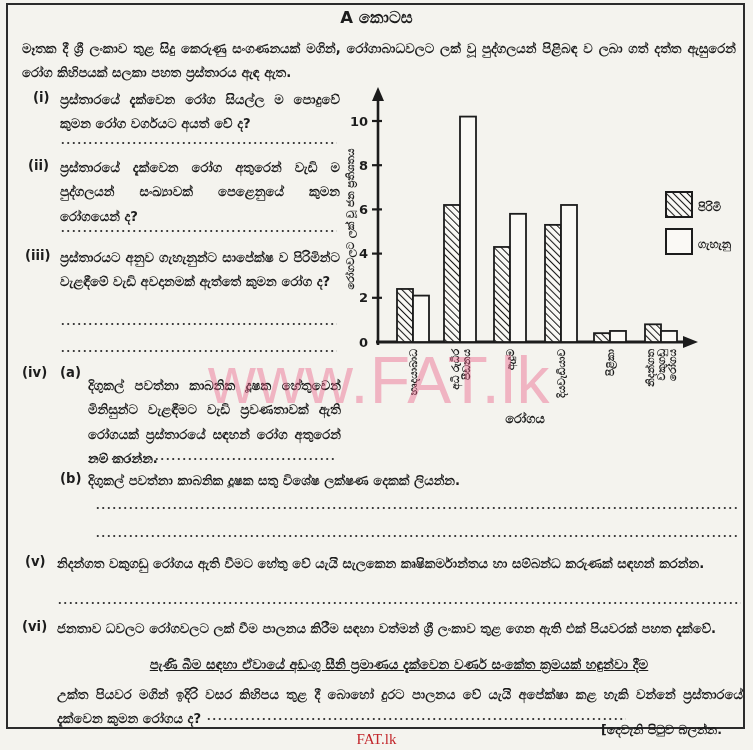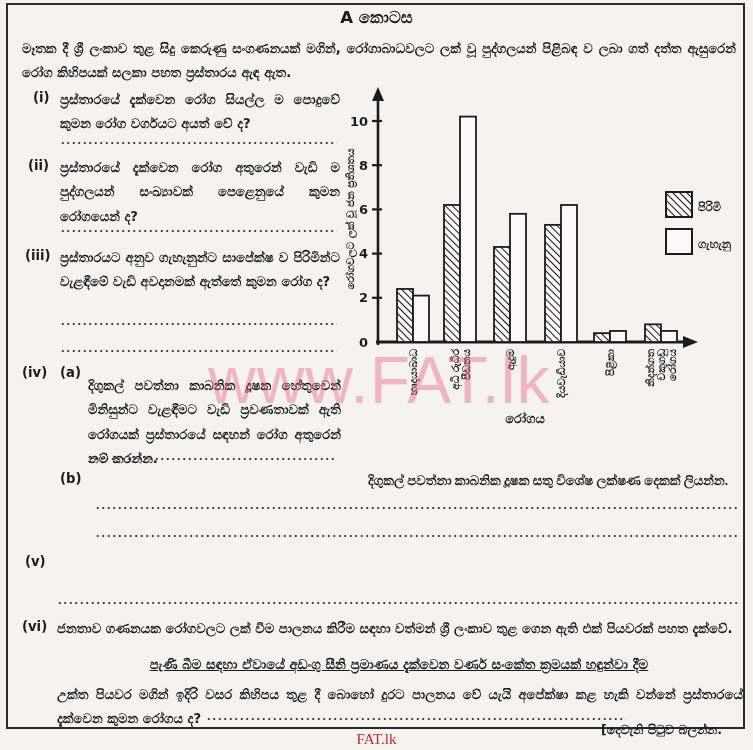--- a/index.html
+++ b/index.html
@@ -48,29 +48,30 @@
   <div class="abs body-text" style="left:60px;top:246px;width:280px;">ප්‍රස්තාරයට අනුව ගැහැනුන්ට සාපේක්ෂ ව පිරිමින්ට වැළඳීමේ වැඩි අවදානමක් ඇත්තේ කුමන රෝග ද?</div>
   <div class="abs dots" style="left:60px;top:322px;width:277px;"></div>
   <div class="abs dots" style="left:60px;top:349px;width:277px;"></div>
 
   <div class="abs qnum" style="left:22px;top:365px;">(iv)</div>
   <div class="abs qnum" style="left:60px;top:365px;">(a)</div>
   <div class="abs body-text" style="left:88px;top:374px;width:253px;">දිගුකල් පවත්නා කාබනික දූෂක හේතුවෙන් මිනිසුන්ට වැළඳීමට වැඩි ප්‍රවණතාවක් ඇති රෝගයක් ප්‍රස්තාරයේ සඳහන් රෝග අතුරෙන් නම් කරන්න.</div>
   <div class="abs dots" style="left:88px;top:457px;width:248px;"></div>
 
   <div class="abs qnum" style="left:60px;top:471px;">(b)</div>
-  <div class="abs body-text" style="left:88px;top:469px;width:640px;text-align:right;font-family:Liberation Serif, serif;">දිගුකල් පවත්නා කාබනික දූෂක සතු විශේෂ ලක්ෂණ දෙකක් ලියන්න.</div>
+  <div class="abs body-text" style="left:88px;top:469px;width:640px;text-align:left;">දිගුකල් පවත්නා කාබනික දූෂක සතු විශේෂ ලක්ෂණ දෙකක් ලියන්න.</div>
   <div class="abs dots" style="left:95px;top:506px;width:643px;"></div>
   <div class="abs dots" style="left:95px;top:534px;width:643px;"></div>
 
   <div class="abs qnum" style="left:25px;top:554px;">(v)</div>
+  <div class="abs body-text" style="left:57px;top:552px;width:684px;">නිදන්ගත වකුගඩු රෝගය ඇති වීමට හේතු වේ යැයි සැලකෙන කෘෂිකර්මාන්තය හා සම්බන්ධ කරුණක් සඳහන් කරන්න.</div>
   <div class="abs dots" style="left:57px;top:601px;width:684px;"></div>
 
   <div class="abs qnum" style="left:22px;top:619px;">(vi)</div>
-  <div class="abs body-text" style="left:57px;top:617px;width:684px;">ජනතාව ගණනයක රෝගවලට ලක් වීම පාලනය කිරීම සඳහා වත්මන් ශ්‍රී ලංකාව තුළ ගෙන ඇති එක් පියවරක් පහත දැක්වේ.</div>
+  <div class="abs body-text" style="left:57px;top:617px;width:684px;">ජනතාව ධවලට රෝගවලට ලක් වීම පාලනය කිරීම සඳහා වත්මන් ශ්‍රී ලංකාව තුළ ගෙන ඇති එක් පියවරක් පහත දැක්වේ.</div>
   <div class="abs highlight" style="left:57px;top:657px;width:684px;text-decoration:underline;">පැණි බීම සඳහා ඒවායේ අඩංගු සීනි ප්‍රමාණය දැක්වෙන වර්ණ සංකේත ක්‍රමයක් හඳුන්වා දීම</div>
   <div class="abs body-text" style="left:57px;top:683px;width:686px;">
     <span>උක්ත පියවර මගින් ඉදිරි වසර කිහිපය තුළ දී බොහෝ දුරට පාලනය වේ යැයි අපේක්ෂා කළ හැකි වන්නේ ප්‍රස්තාරයේ දැක්වෙන කුමන රෝගය ද? </span><span class="dots-inline" style="width:420px;"></span>
   </div>
 
   <svg id="chart-svg" class="abs" style="left:345px;top:85px;" width="405" height="352" viewBox="0 0 405 352">
     <defs>
       <pattern id="hatch" width="5" height="5" patternUnits="userSpaceOnUse" patternTransform="rotate(-45)">
         <rect width="5" height="5" fill="#faf9f5"></rect>
         <line x1="0" y1="0" x2="0" y2="5" stroke="#191919" stroke-width="2.1"></line>

